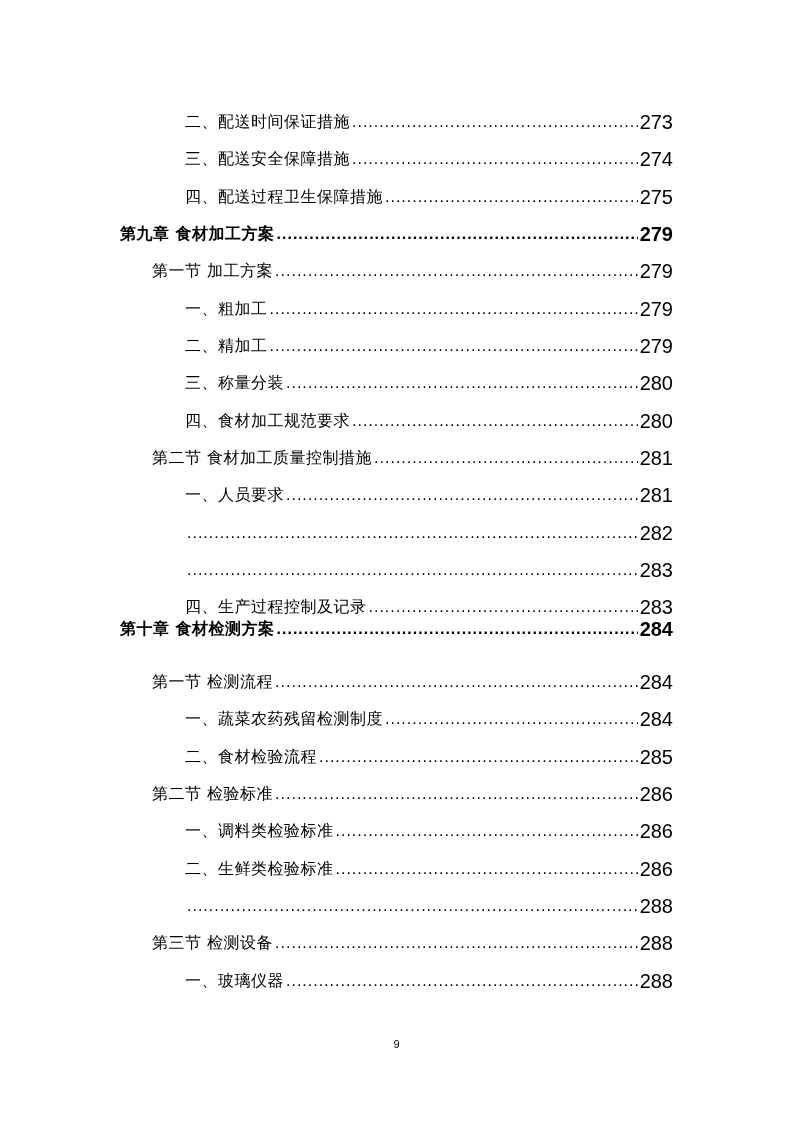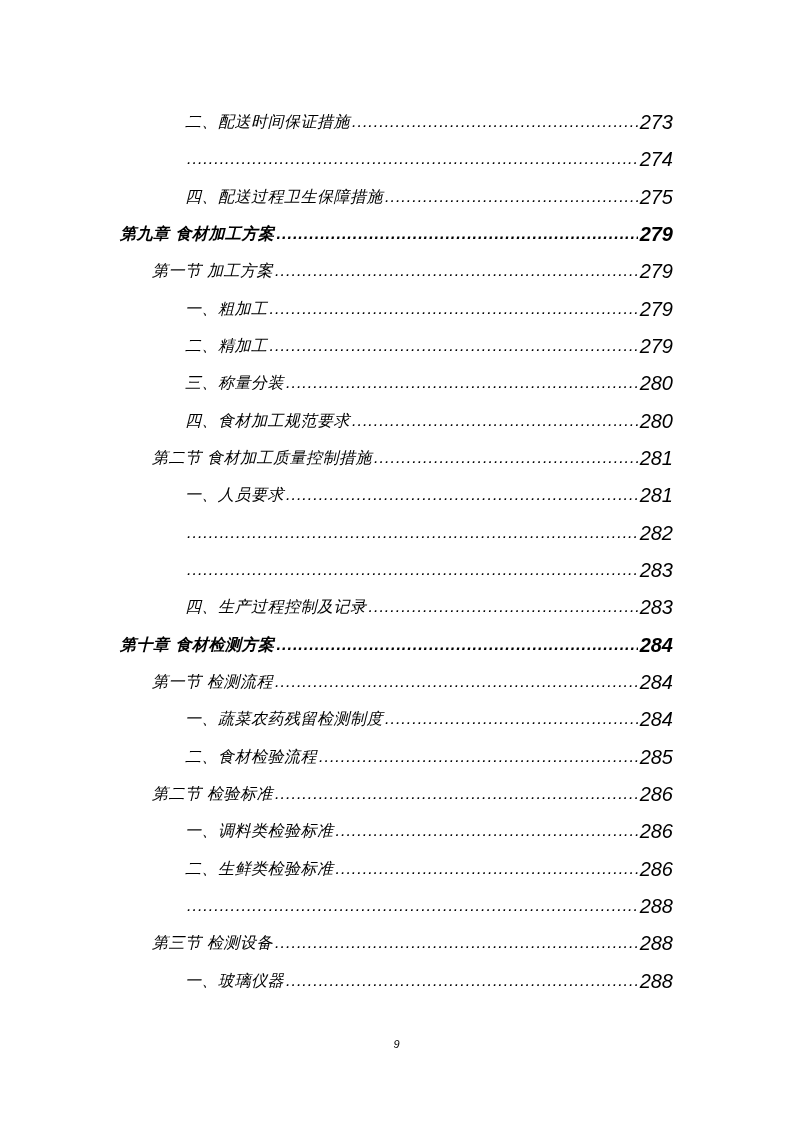--- a/index.html
+++ b/index.html
@@ -1,17 +1,17 @@
 <!DOCTYPE html>
 <html><head>
   <meta charset="utf-8">
   <style>
     html, body { margin: 0; padding: 0; background: #ffffff; }
     body { width: 793px; height: 1122px; position: relative; overflow: hidden; color: #000; }
-    .page { position: absolute; left: 0; top: 0; width: 793px; height: 1122px; font-style: italic; }
+    .page { position: absolute; left: 0; top: 0; width: 793px; height: 1122px; }
     .toc { position: absolute; left: 0; top: 102px; width: 793px; }
     .row {
       position: absolute; height: 30px; display: flex; align-items: center;
       right: 120px; font-family: "DejaVu Sans", "Liberation Sans", sans-serif;
       font-size: 16px; line-height: 30px; white-space: nowrap;
     }
     .row.level-chapter { left: 120px; font-weight: bold; align-items: center; }
     .row.level-section { left: 152px; align-items: flex-end; }
     .row.level-item { left: 185px; }
     .row .title { flex: 0 0 auto; letter-spacing: 0.5px; }
@@ -32,20 +32,21 @@
 <body>
 
 <div class="page">
   <div class="toc">
     <div class="row level-item" style="top:5px">
       <span class="title">二、配送时间保证措施</span>
       <span class="leader"></span>
       <span class="pg">273</span>
     </div>
     <div class="row level-item" style="top:42px">
+      <span class="title">三、配送安全保障措施</span>
       <span class="leader"></span>
       <span class="pg">274</span>
     </div>
     <div class="row level-item" style="top:80px">
       <span class="title">四、配送过程卫生保障措施</span>
       <span class="leader"></span>
       <span class="pg">275</span>
     </div>
     <div class="row level-chapter" style="top:117px">
       <span class="title">第九章  食材加工方案</span>
@@ -93,21 +94,21 @@
     </div>
     <div class="row level-item" style="top:453px">
       <span class="leader"></span>
       <span class="pg">283</span>
     </div>
     <div class="row level-item" style="top:490px">
       <span class="title">四、生产过程控制及记录</span>
       <span class="leader"></span>
       <span class="pg">283</span>
     </div>
-    <div class="row level-chapter" style="top:528px">
+    <div class="row level-chapter" style="top:512px">
       <span class="title">第十章  食材检测方案</span>
       <span class="leader"></span>
       <span class="pg">284</span>
     </div>
     <div class="row level-section" style="top:565px">
       <span class="title">第一节  检测流程</span>
       <span class="leader"></span>
       <span class="pg">284</span>
     </div>
     <div class="row level-item" style="top:602px">

